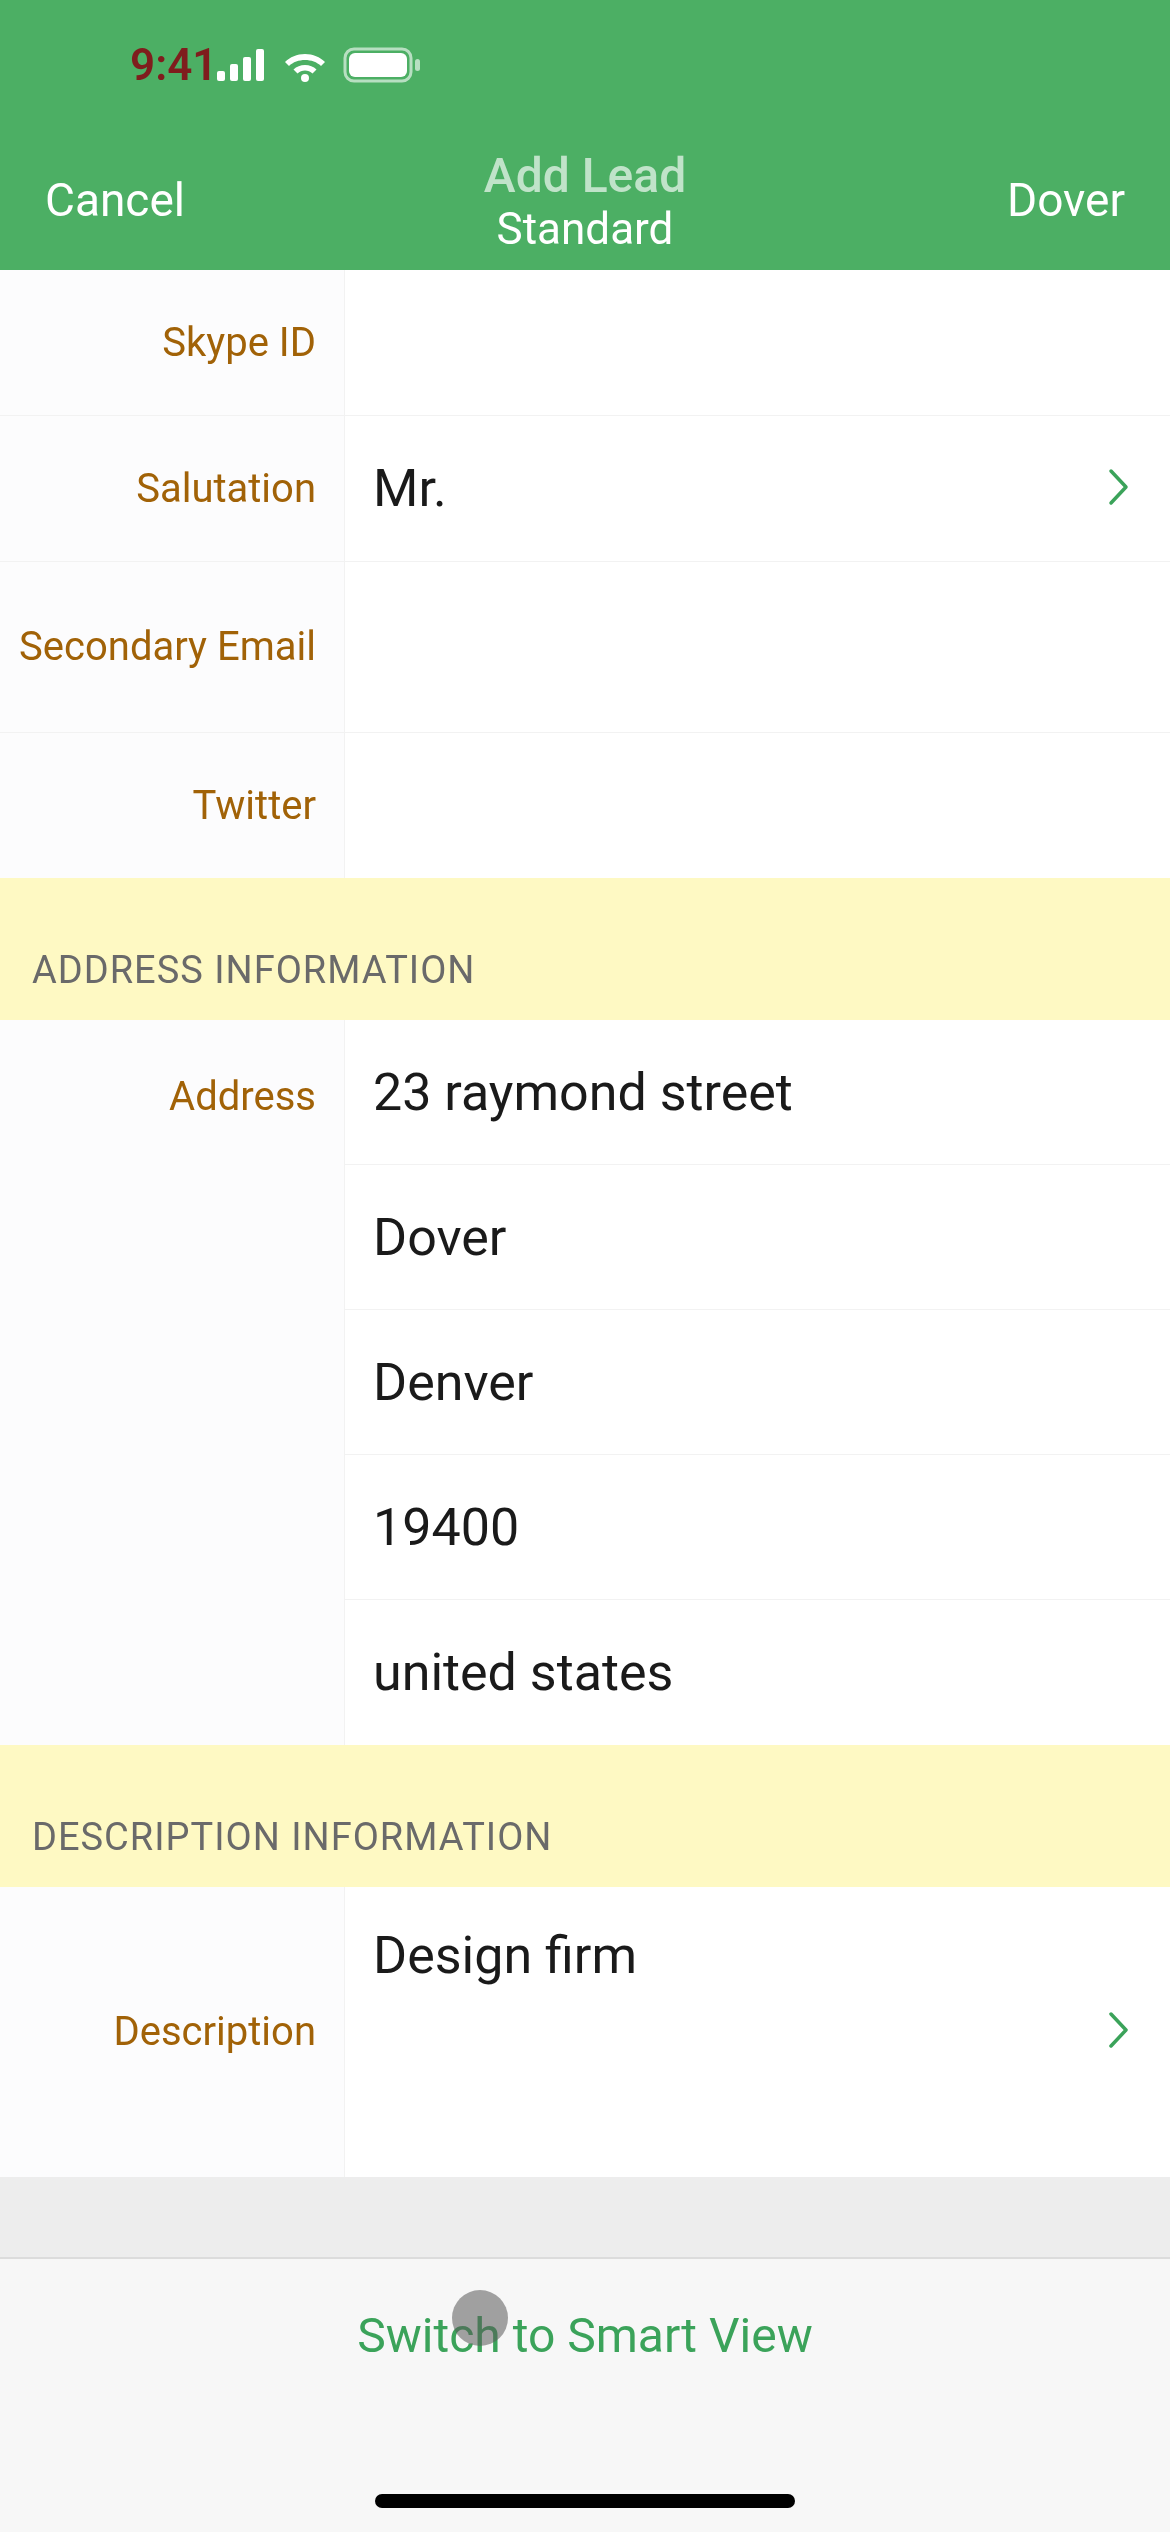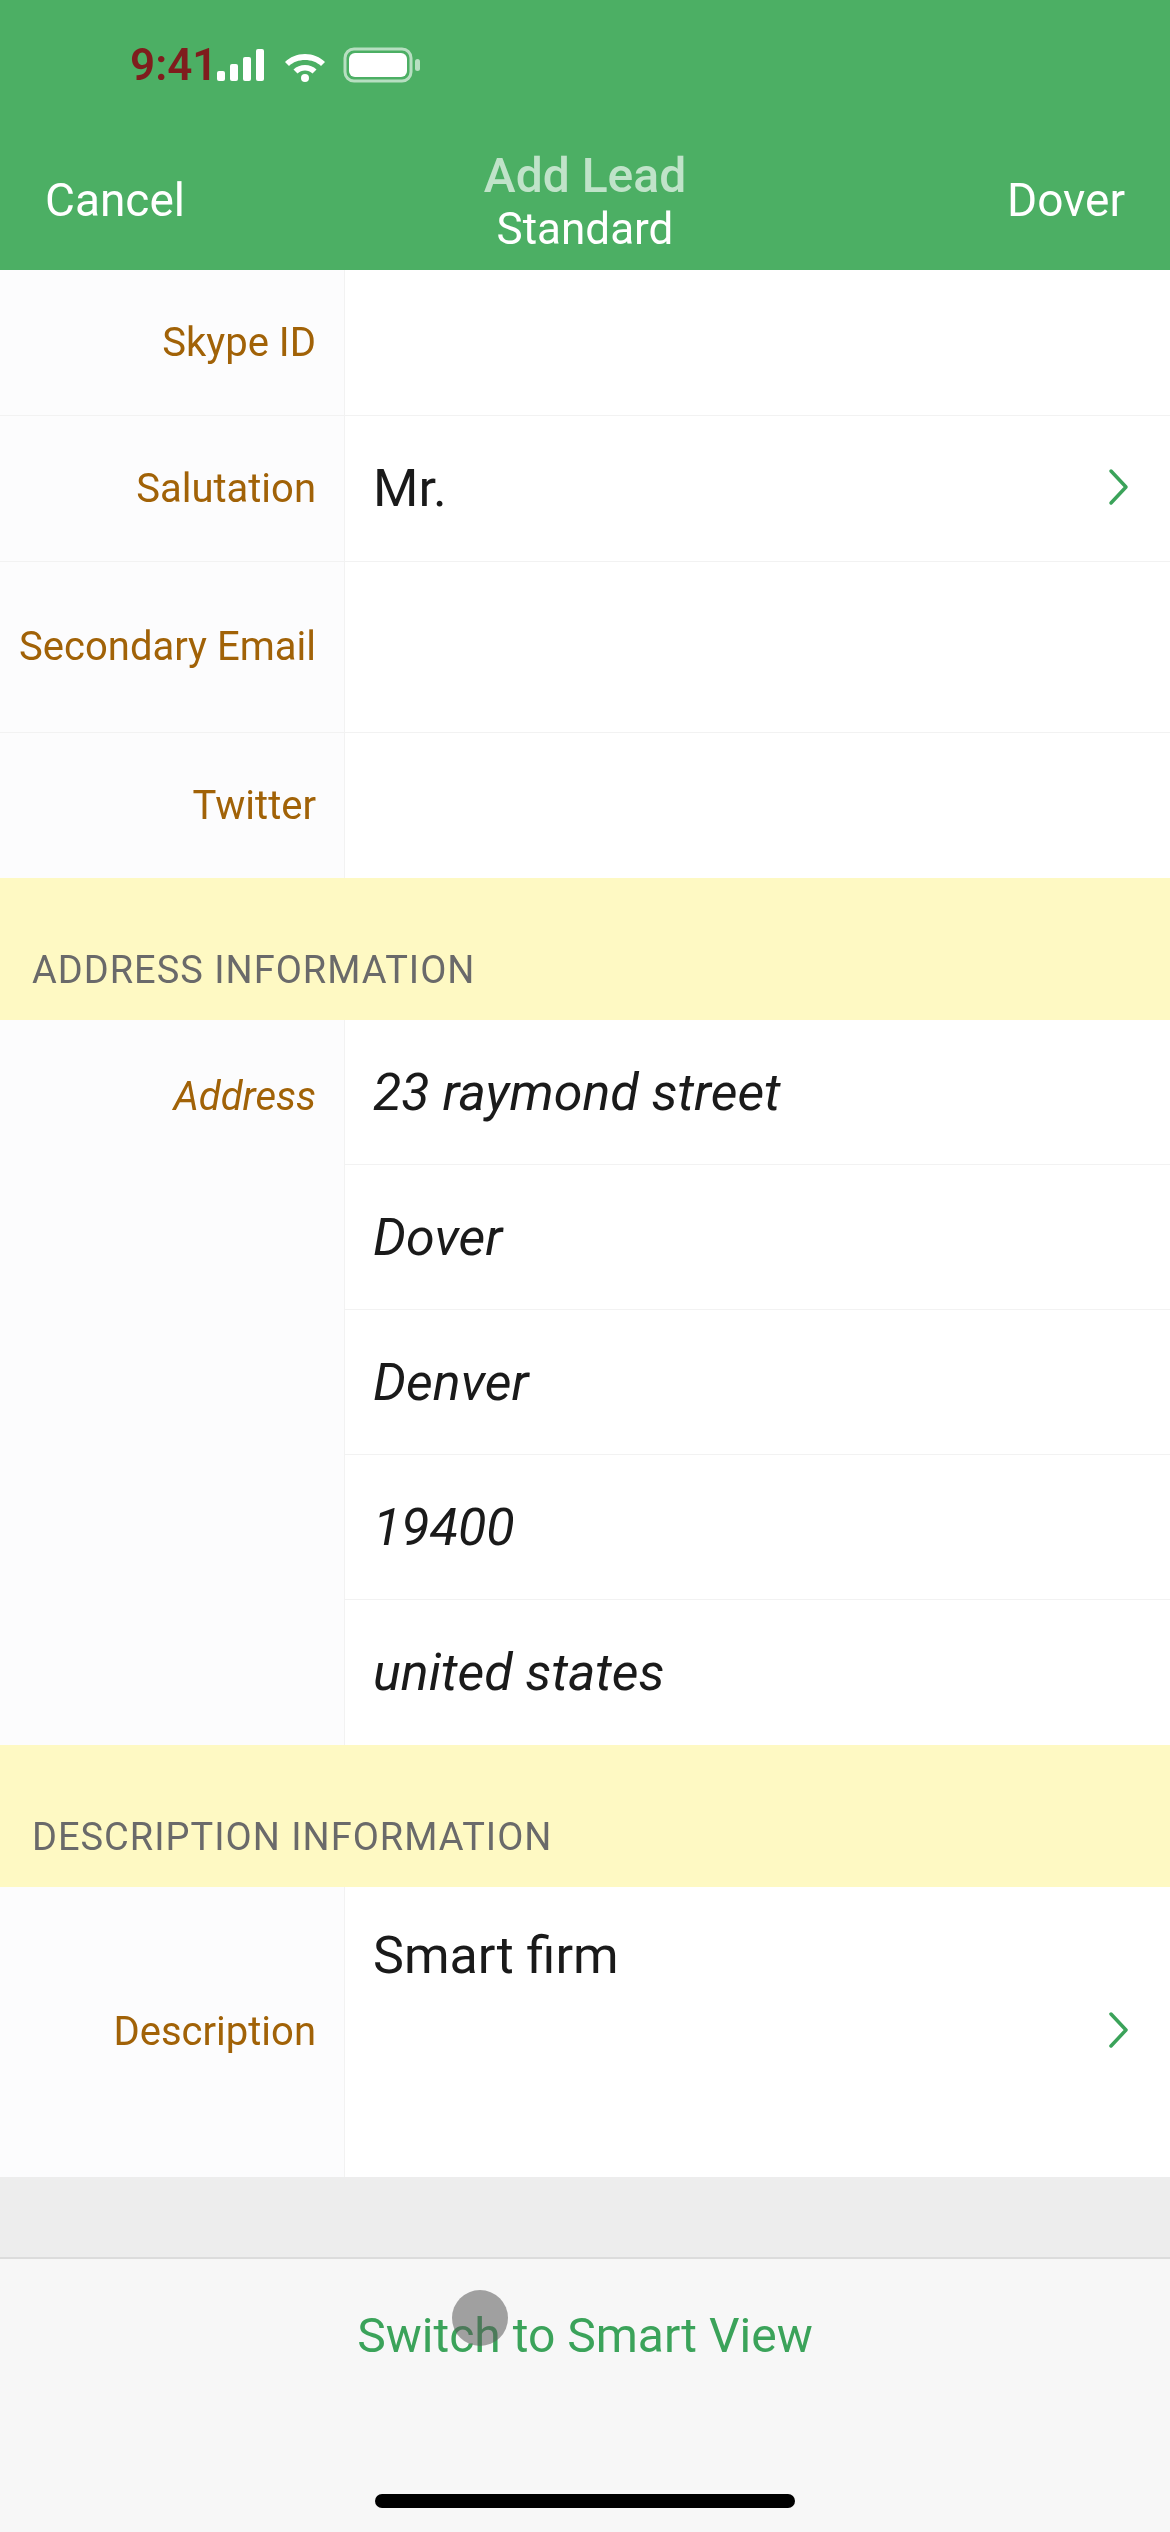--- a/index.html
+++ b/index.html
@@ -129,21 +129,20 @@
       color: #6a6a6a;
       font-size: 38px;
       letter-spacing: 1px;
     }
     .address-section .row-label-area {
       align-items: flex-start;
       padding-top: 52px;
     }
     .address-rows .form-row {
       border-bottom: none;
-      font-style: italic;
     }
     .address-rows .row-value-area {
       border-bottom: 1px solid #f2f2f2;
     }
     .address-rows .form-row:last-child .row-value-area {
       border-bottom: none;
     }
     .description-row {
       min-height: 290px;
     }
@@ -319,21 +318,21 @@
 </div>
 
 <div class="section-header">DESCRIPTION INFORMATION</div>
 
 <div class="form-section">
   <div class="form-row description-row">
     <div class="row-label-area">
       <span class="row-label">Description</span>
     </div>
     <div class="row-value-area" style="min-height:290px;">
-      <span class="row-value">Smart firm</span>
+      <span class="row-value">Design firm</span>
       <span class="chevron">
         <svg width="22" height="38" viewBox="0 0 22 38">
             <path d="M3 3 L18 19 L3 35" stroke="#3ba35a" stroke-width="3.5" fill="none" stroke-linecap="round" stroke-linejoin="round"></path>
           </svg>
       </span>
     </div>
   </div>
 </div>
 
 <div class="spacer-below-description"></div>

